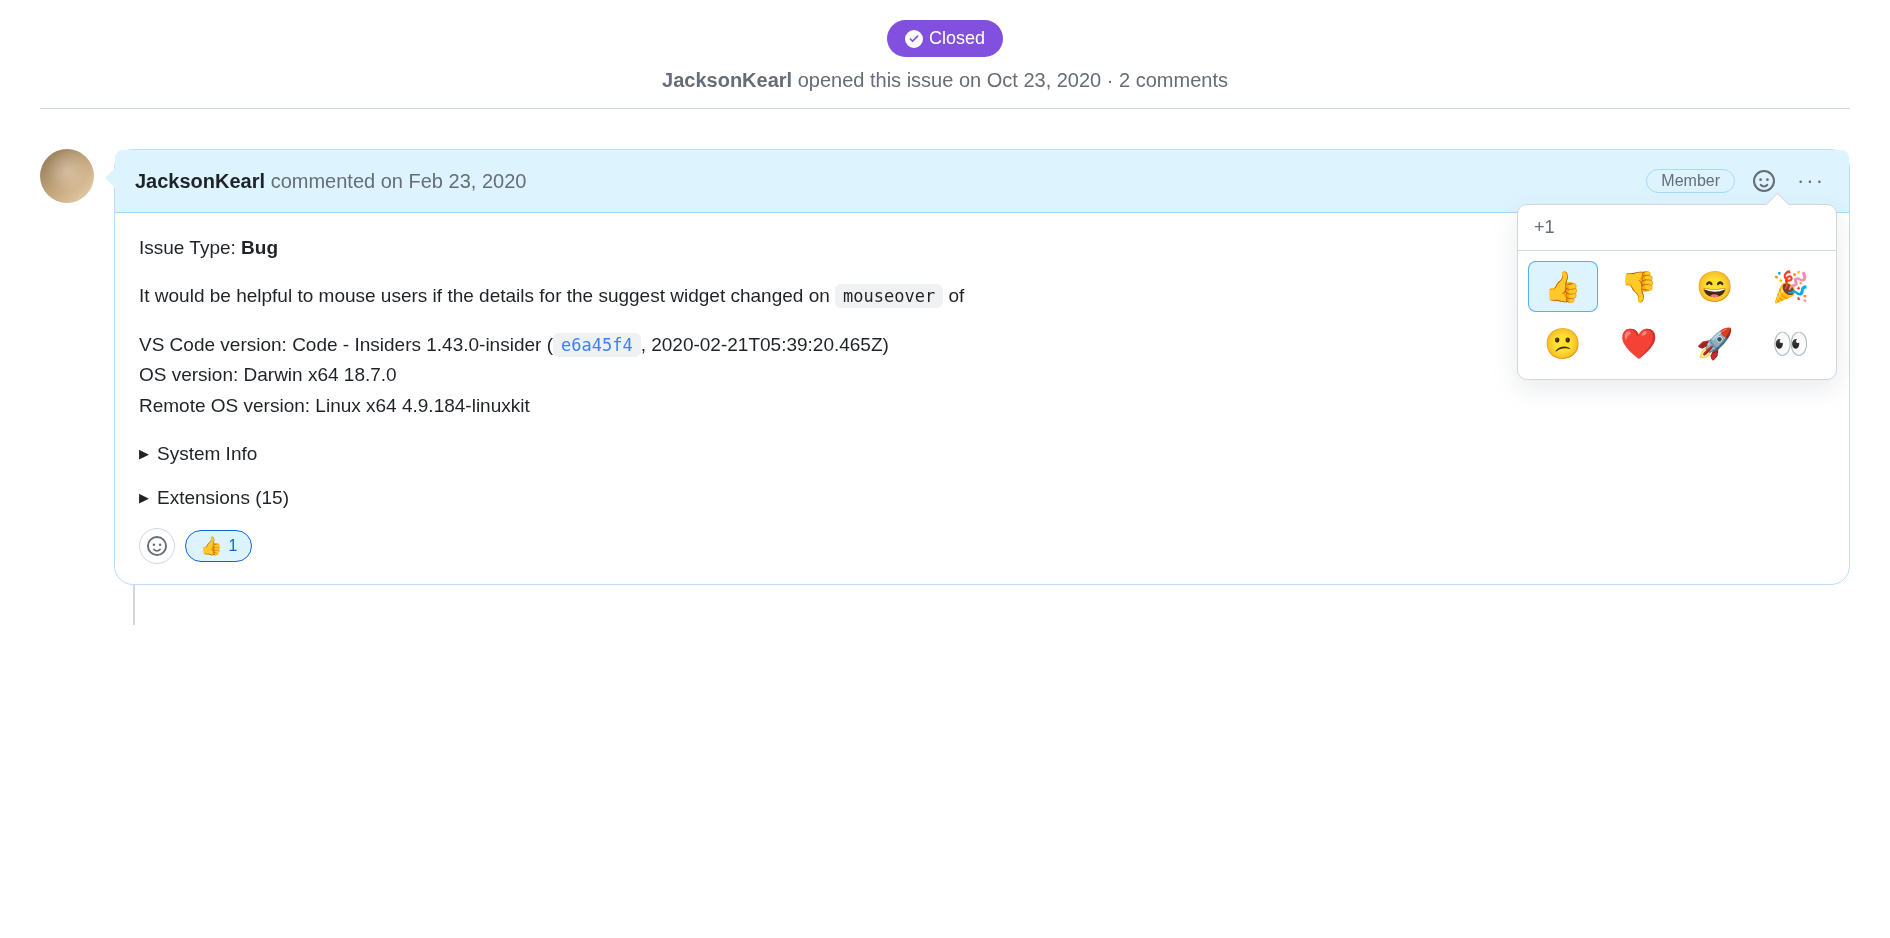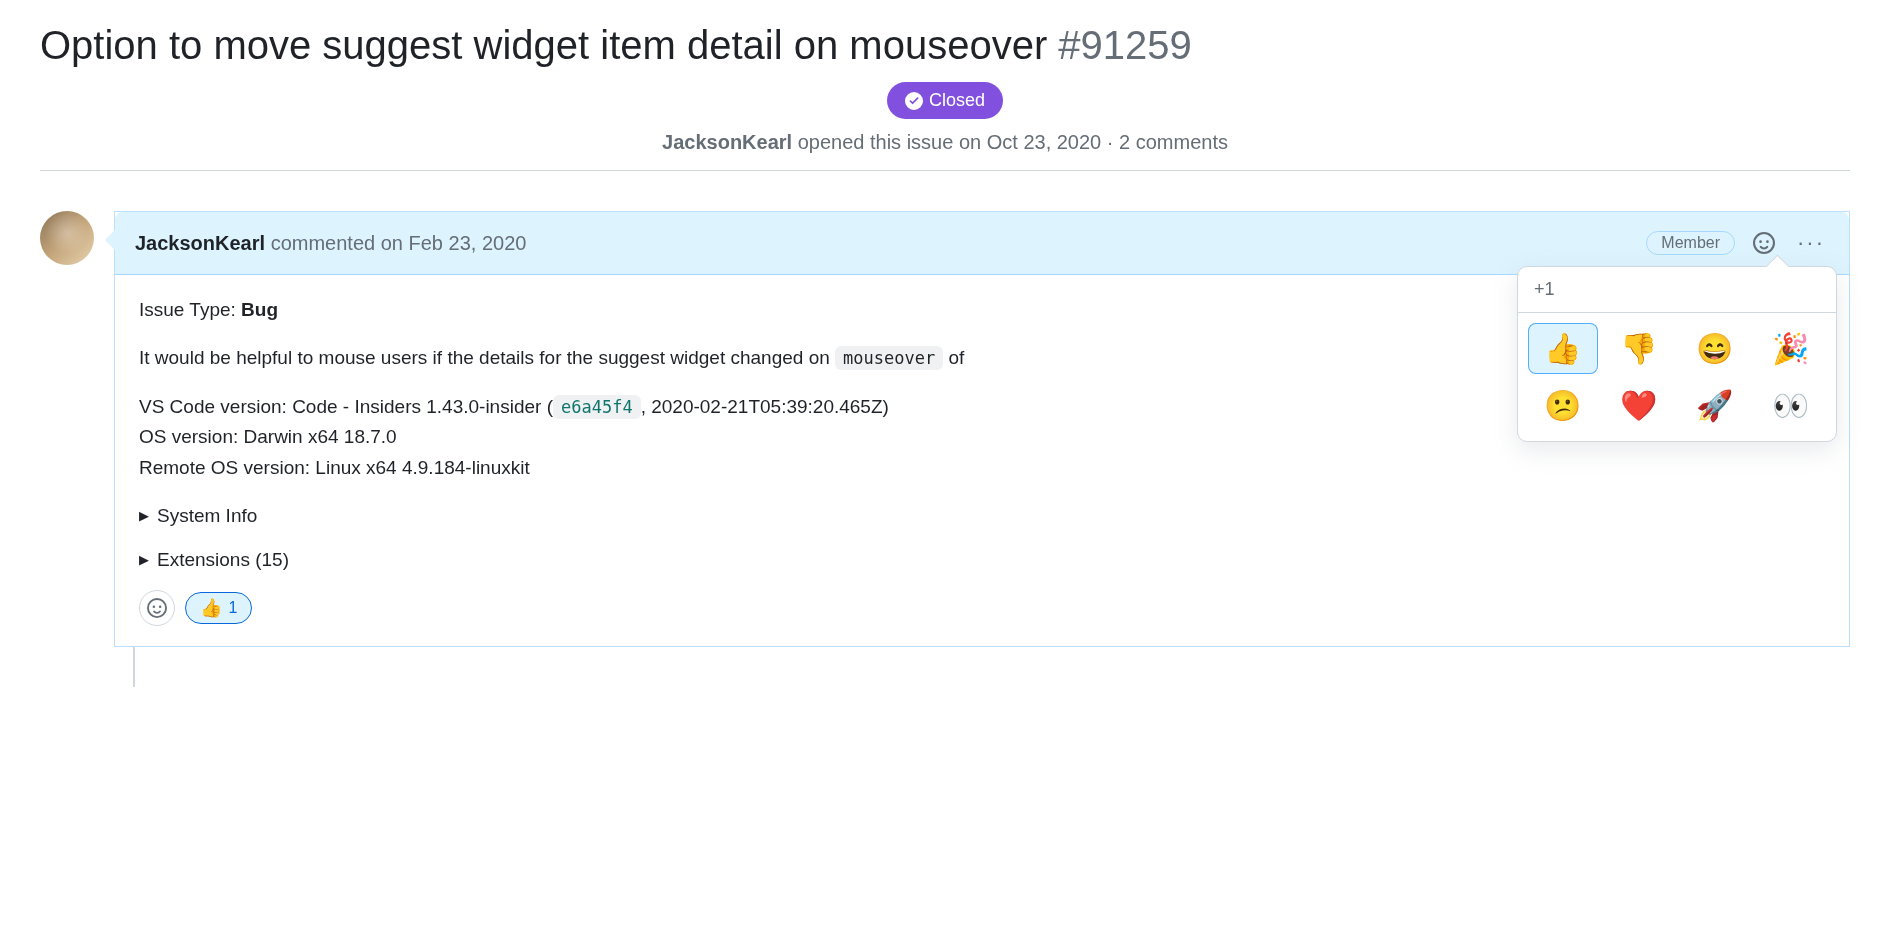--- a/index.html
+++ b/index.html
@@ -48,21 +48,21 @@
   position: relative;
   overflow: hidden;
 }
 .avatar::after {
   content: ""; position: absolute; inset: 0;
   background: radial-gradient(circle at 50% 40%, rgba(255,255,255,0.3), transparent 50%);
 }
 .comment-box {
   flex: 1;
   border: 1px solid #54aeff66;
-  border-radius: 0;
+  border-radius: 19px;
   position: relative;
 }
 .comment-box::before {
   content: "";
   position: absolute;
   left: -10px; top: 18px;
   width: 0; height: 0;
   border-top: 10px solid transparent;
   border-bottom: 10px solid transparent;
   border-right: 10px solid #ddf4ff;
@@ -97,21 +97,21 @@
 .comment-body p { margin-bottom: 18px; }
 .comment-body .label { }
 .comment-body .bold { font-weight: 700; }
 code.inline {
   background: #818b981f;
   padding: 2px 8px;
   border-radius: 6px;
   font-family: ui-monospace, SFMono-Regular, Menlo, monospace;
   font-size: 17px;
 }
-code.commit { color: #0f766e; }
+code.commit { color: #3b82f6; }
 .details-row {
   display: flex; align-items: center; gap: 8px;
   cursor: pointer; margin-bottom: 14px; font-size: 19px;
 }
 .details-row .tri { font-size: 13px; }
 .reactions-bar {
   display: flex; align-items: center; gap: 10px;
   margin-top: 10px;
 }
 .react-add {
@@ -174,24 +174,20 @@
 }
 .emoji-cell.selected {
   background: #ddf4ff;
   box-shadow: inset 0 0 0 1px #54aeff;
 }
 </style>
 </head>
 <body>
 
 <div class="issue-header">
-  <h1 class="issue-title">
-    <span class="title-text">Option to move suggest widget item detail on mouseover</span>
-    <span class="issue-number">#91259</span>
-  </h1>
   <div class="issue-meta">
     <span class="status-badge">
       <svg viewBox="0 0 16 16">
           <path d="M8 0a8 8 0 100 16A8 8 0 008 0zm3.78 6.03l-4.5 4.5a.75.75 0 01-1.06 0l-2-2a.75.75 0 011.06-1.06L6.75 8.94l3.97-3.97a.75.75 0 011.06 1.06z"></path>
         </svg>
       <span>Closed</span>
     </span>
     <span class="meta-text">
       <a class="author">JacksonKearl</a>
       <span>opened this issue on Oct 23, 2020</span>

